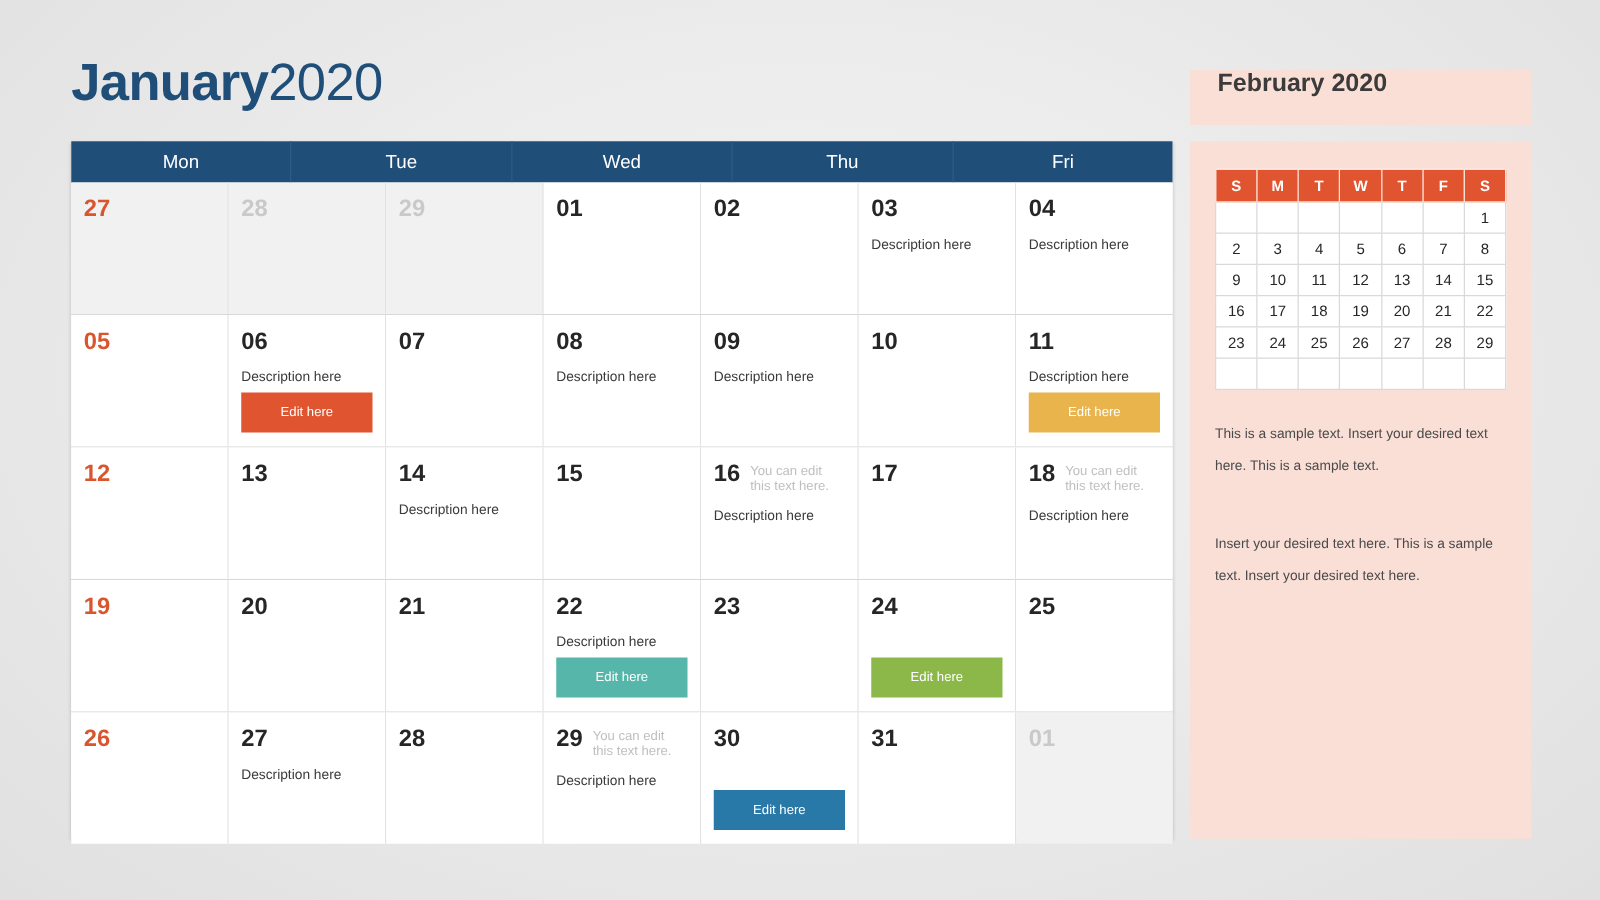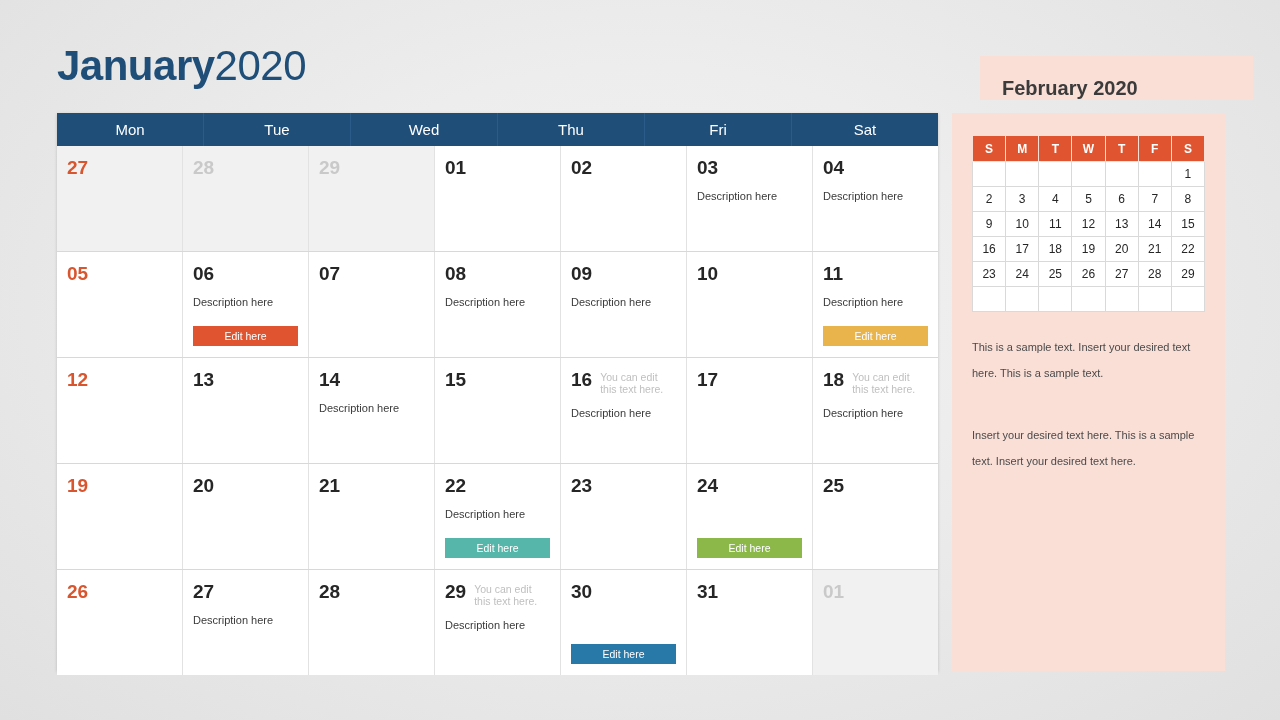--- a/index.html
+++ b/index.html
@@ -99,42 +99,41 @@
     font-size: 11px;
     line-height: 13px;
     color: #3A3A3A;
   }
 
   .edit-btn {
     position: absolute;
     left: 10px;
     right: 10px;
     bottom: 11px;
-    height: 20px;
+    height: 32px;
     line-height: 20px;
     text-align: center;
     font-size: 10.5px;
     color: #ffffff;
     cursor: pointer;
     border: none;
     padding: 0;
     font-family: inherit;
   }
 
   
   #sidebar-title {
     position: absolute;
     left: 952px;
     top: 56px;
     width: 273px;
     height: 44px;
     background: #FADFD7;
     display: flex;
-    align-items: flex-end;
-    margin-left: 28px;
+    align-items: flex-start;
   }
   #sidebar-title .txt {
     margin-left: 22px;
     font-size: 20px;
     font-weight: bold;
     color: #3B3B3B;
   }
 
   #sidebar-panel {
     position: absolute;
@@ -187,21 +186,20 @@
   <span class="month">January</span><span class="year">2020</span>
 </div>
 
 <div id="main-calendar">
   <div id="weekday-header">
       <div class="weekday-cell">Mon</div>
       <div class="weekday-cell">Tue</div>
       <div class="weekday-cell">Wed</div>
       <div class="weekday-cell">Thu</div>
       <div class="weekday-cell">Fri</div>
-      <div class="weekday-cell">Sat</div>
     </div>
   <div id="weeks">
       <div class="week-row">
         <div class="day-cell muted sunday">
           <div class="day-head">
             <div class="day-number">27</div>
           </div>
         </div>
         <div class="day-cell muted">
           <div class="day-head">

